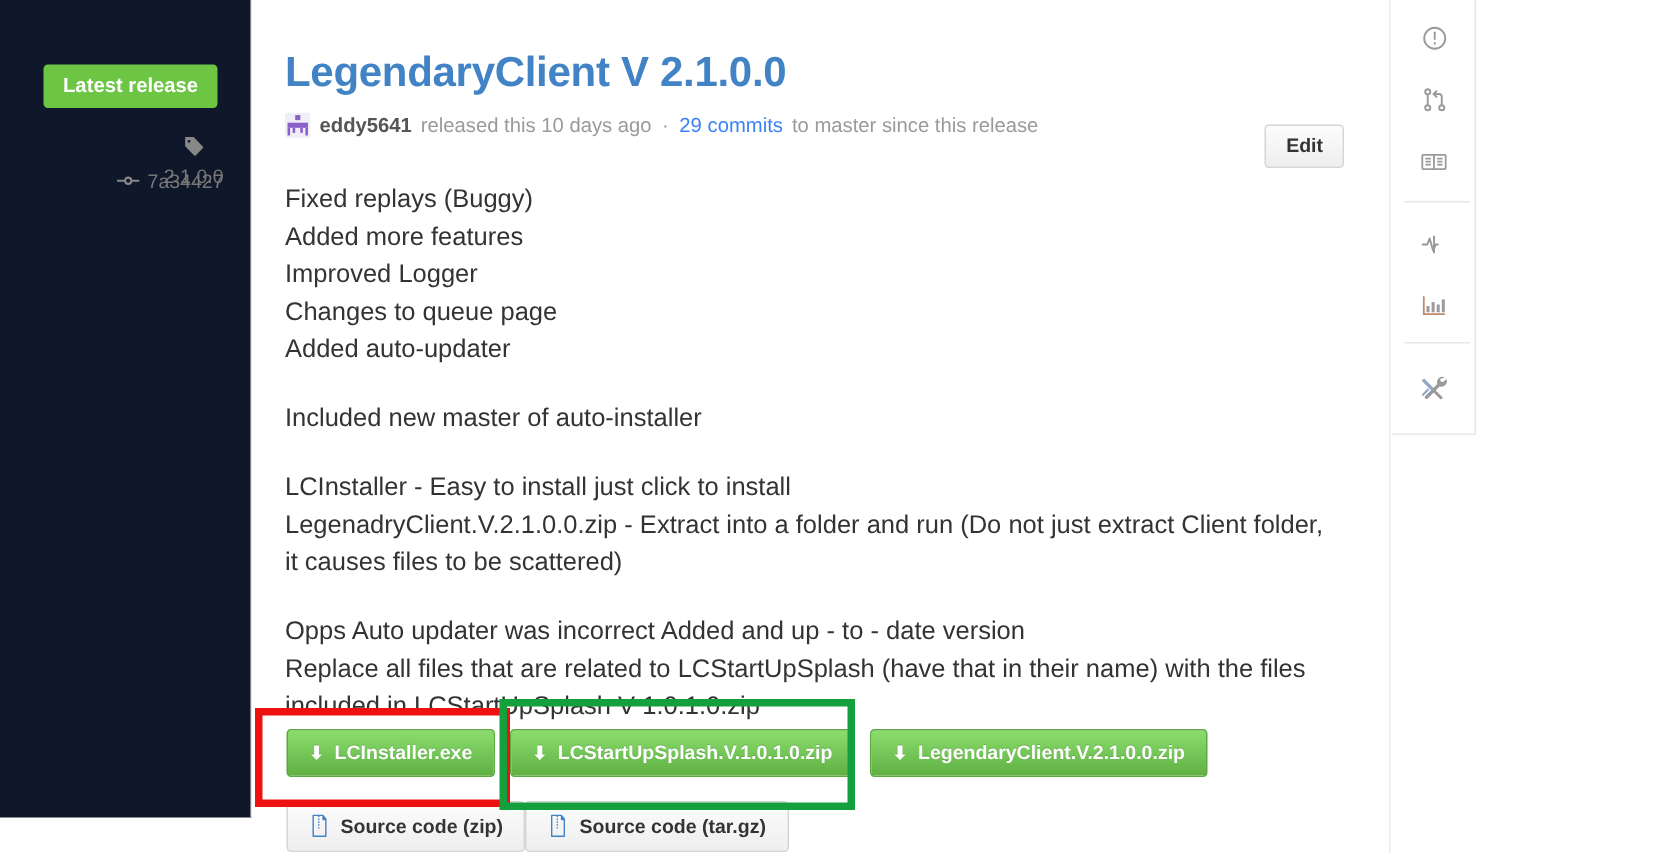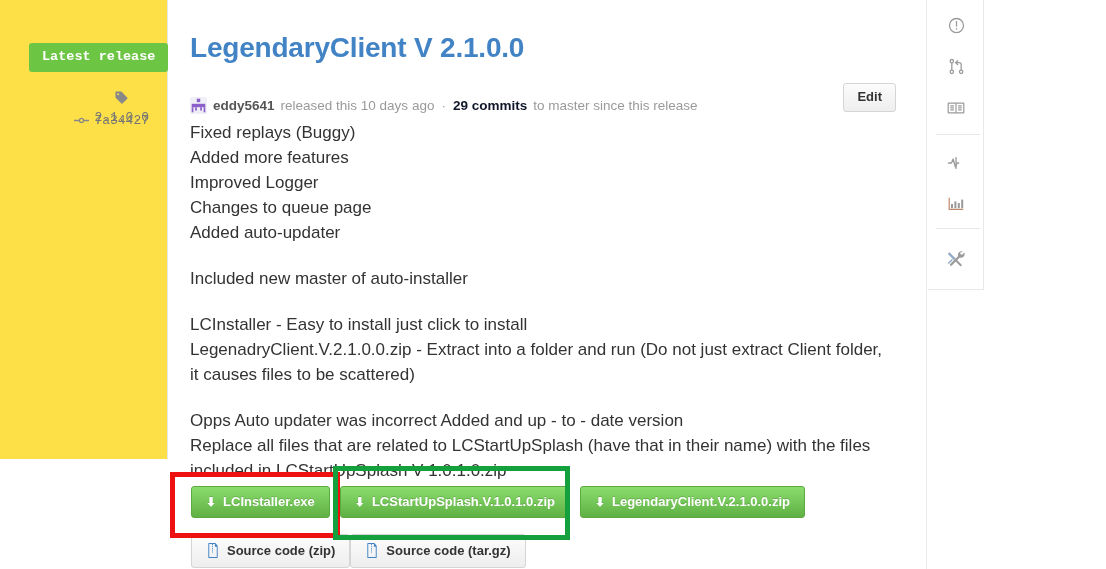--- a/index.html
+++ b/index.html
@@ -6,24 +6,23 @@
   html, body {
     width: 1106px; height: 569px;
     background: #ffffff;
     font-family: "Liberation Sans", sans-serif;
     overflow: hidden;
   }
   #page { position: relative; width: 1106px; height: 569px; background:#fff; }
 
   
   #release-meta {
-    position: absolute; left: 0; top: 0; width: 168px; height: 459px;
-    background: #fde047;
+    position: absolute; left: 0; top: 0; width: 168px; height: 545px;
+    background: #0f172a;
     border-right: 1px solid #e5e5e5;
-    font-family: Liberation Mono, monospace;
   }
   #latest-badge {
     position: absolute; left: 29px; top: 43px;
     background: #6cc644; color: #fff;
     font-size: 13.5px; font-weight: bold;
     padding: 7px 13px 8px 13px; border-radius: 3px;
     line-height: 1; white-space: nowrap;
   }
   .meta-line {
     position: absolute; right: 18px;
@@ -51,28 +50,28 @@
     cursor: pointer;
     margin-top: 40px;
   }
   #release-title {
     position: absolute; left: 21px; top: 33px;
     font-size: 28px; font-weight: bold; color: #4183c4;
     letter-spacing: -0.2px; line-height: 1.1;
     white-space: nowrap; cursor: pointer;
   }
   #byline {
-    position: absolute; left: 21px; top: 97px;
+    position: absolute; left: 21px; top: 75px;
     font-size: 13.5px; color: #9a9a9a;
     display: flex; align-items: center; gap: 6px;
     white-space: nowrap; line-height: 1.3;
   }
   #avatar { width: 17px; height: 17px; flex: 0 0 auto; border-radius: 2px; }
   #byline .author { color: #555; font-weight: bold; cursor: pointer; }
-  #byline .commits { color: #0f172a; font-weight: bold; cursor: pointer; }
+  #byline .commits { color: #3b82f6; font-weight: normal; cursor: pointer; }
   #byline .dot { padding: 0 1px; }
 
   #release-text {
     position: absolute; left: 21px; top: 120px; width: 700px;
     font-size: 17px; color: #333; line-height: 25px;
   }
   #release-text p { margin: 0 0 21px 0; }
   #release-text p:last-child { margin-bottom: 0; }
 
   

